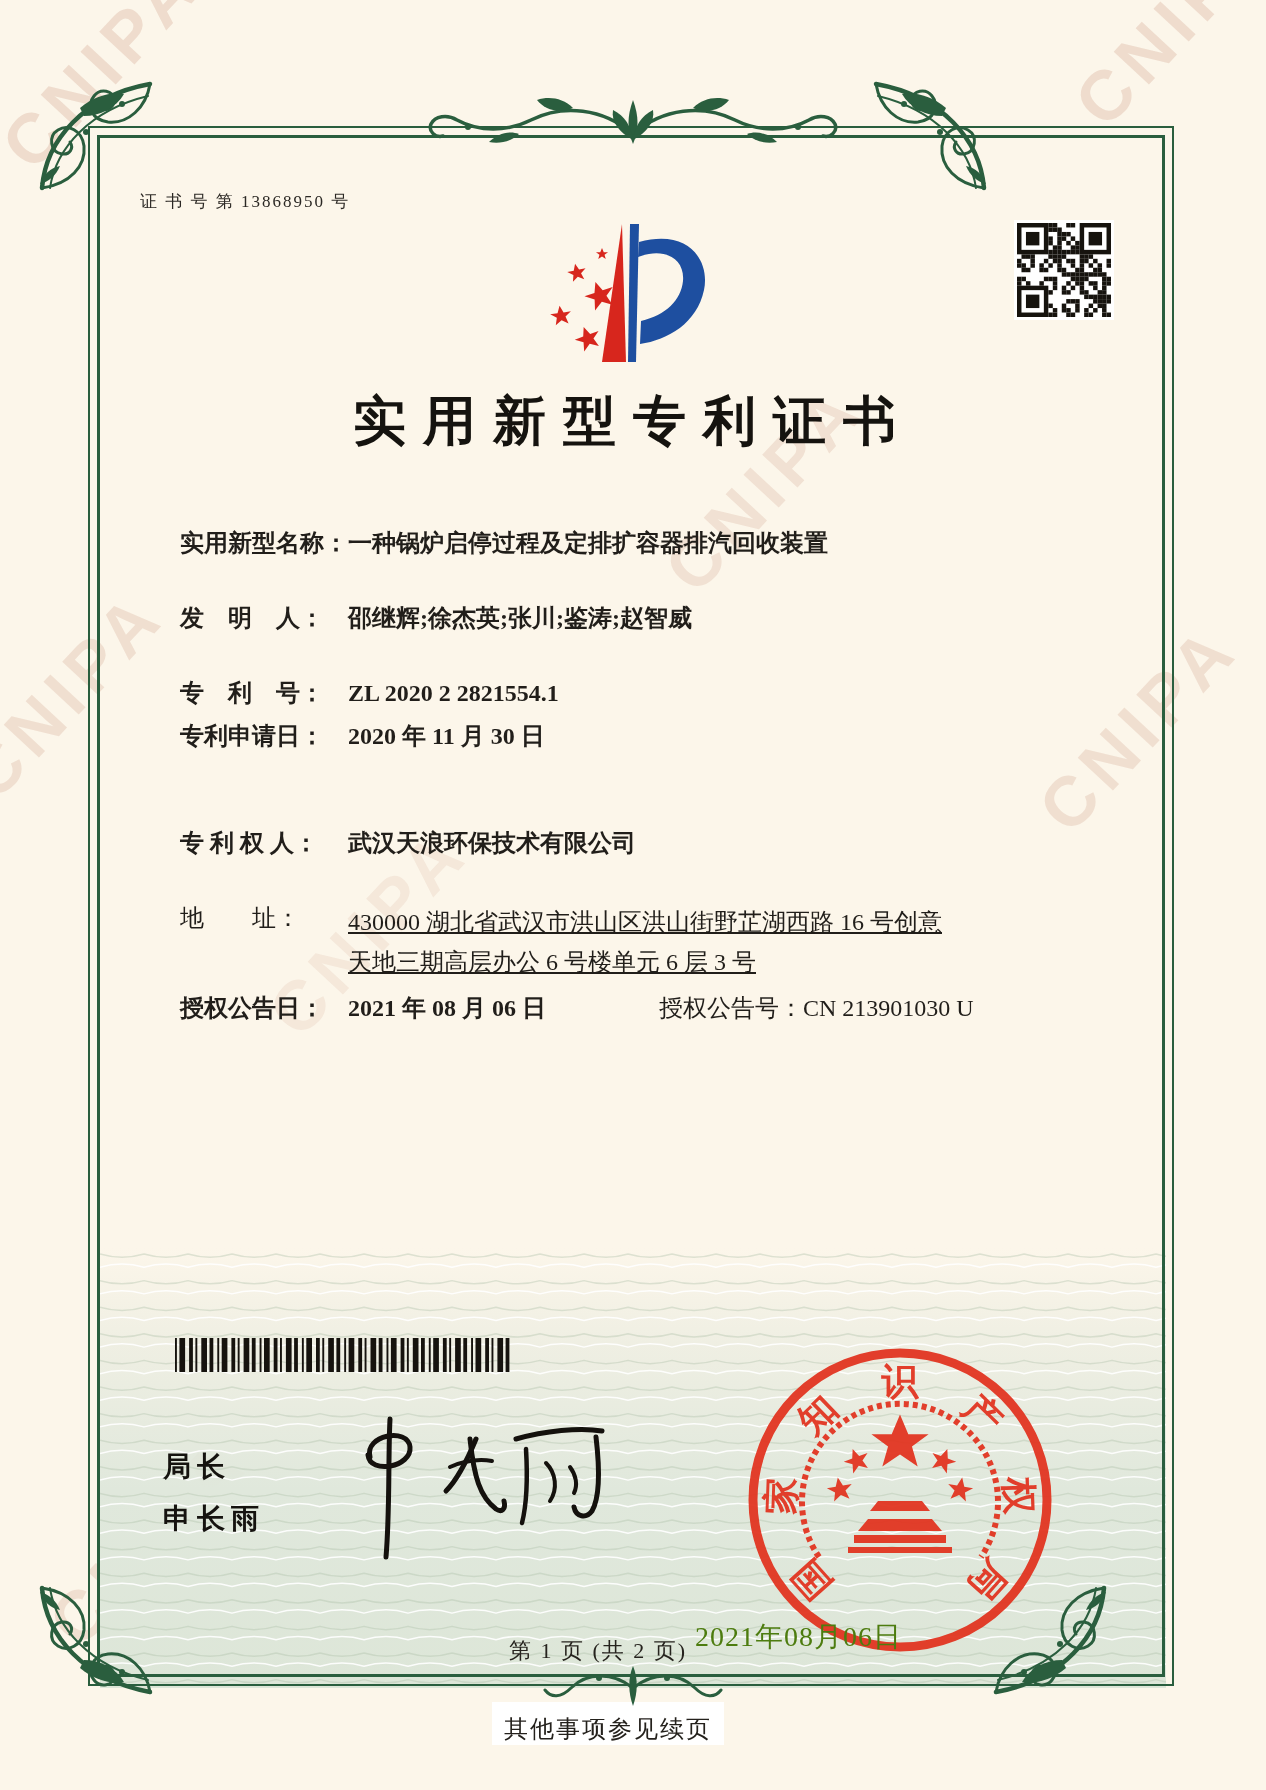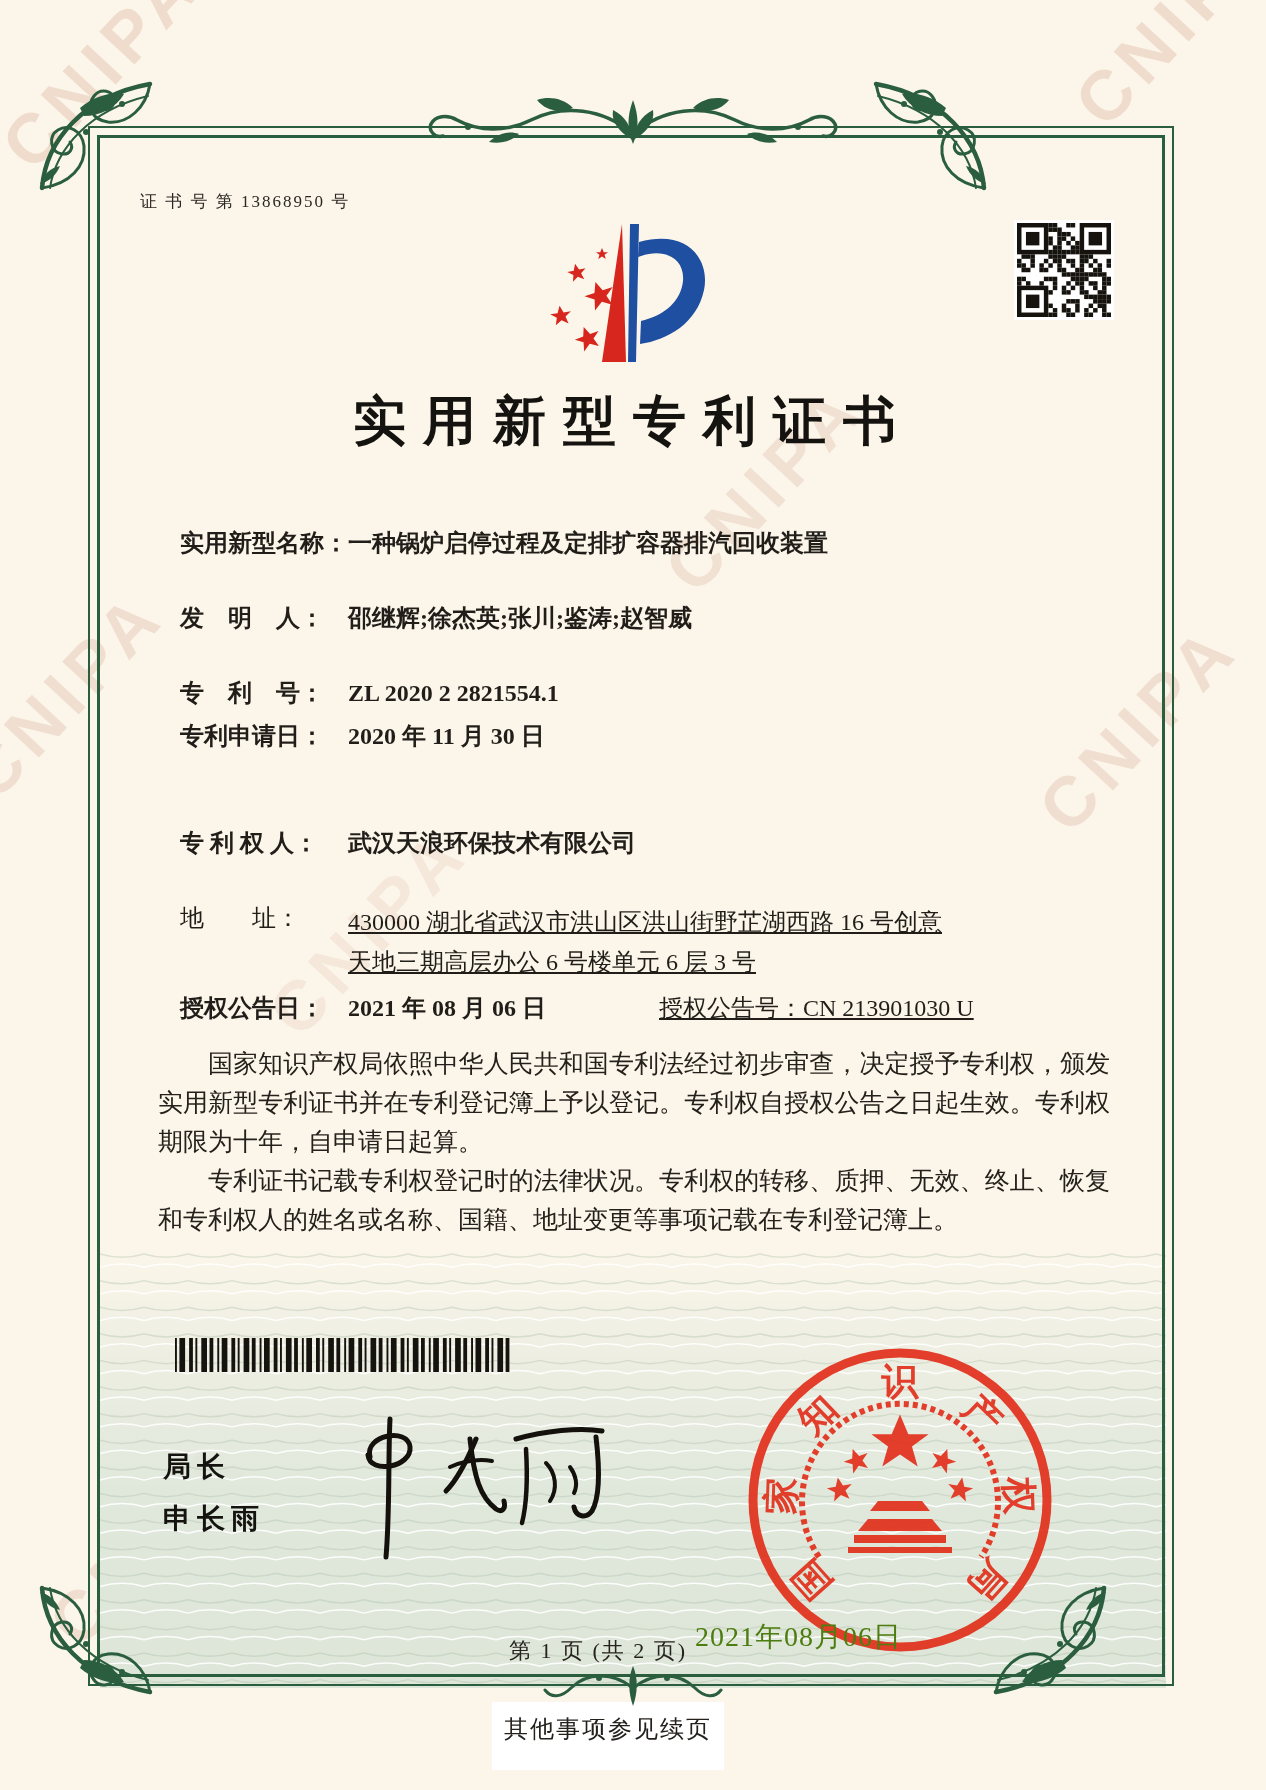--- a/index.html
+++ b/index.html
@@ -19,37 +19,37 @@
   
   .cert-no{position:absolute;left:140px;top:190px;z-index:4;font-size:17px;letter-spacing:2px;color:#2b2824;}
   .logo{position:absolute;left:540px;top:220px;z-index:4;}
   .qr{position:absolute;left:1014px;top:220px;width:100px;height:100px;background:#fff;padding:3px;z-index:4;box-sizing:border-box;}
   .title{position:absolute;left:0;right:0;top:358px;z-index:4;text-align:center;font-size:53px;font-weight:bold;letter-spacing:17px;color:#15130f;margin-top:28px;}
   
   .frow{position:absolute;left:180px;z-index:4;font-size:24px;white-space:nowrap;color:#211e1a;font-weight:bold;}
   .lab{display:inline-block;min-width:168px;}
   .addr-wrap{position:absolute;left:180px;z-index:4;font-size:24px;color:#211e1a;display:flex;}
   .addr-lines{line-height:40px;text-decoration:underline;}
-  .grant2{position:absolute;left:659px;z-index:4;font-size:24px;white-space:nowrap;color:#211e1a;text-decoration:underline;}
+  .grant2{position:absolute;left:659px;z-index:4;font-size:24px;white-space:nowrap;color:#211e1a;}
   
   .paras{position:absolute;left:158px;top:1044px;width:952px;z-index:4;font-size:25px;line-height:39px;text-align:justify;color:#24211c;}
   .paras p{margin:0;text-indent:2em;}
   
   .barcode{position:absolute;left:175px;top:1338px;width:345px;height:34px;z-index:4;}
   
   .signoff{position:absolute;left:163px;z-index:4;font-family:"Liberation Sans","DejaVu Sans",sans-serif;
            font-size:28px;font-weight:700;letter-spacing:6px;color:#15130f;}
   .signature{position:absolute;left:348px;top:1405px;z-index:4;}
   
   .seal{position:absolute;left:745px;top:1345px;width:310px;height:310px;z-index:4;opacity:0.94;}
   .seal text{font-family:"Liberation Serif","DejaVu Serif",serif;}
   .seal-date{position:absolute;left:695px;top:1618px;z-index:4;font-size:28px;font-weight:400;letter-spacing:1px;color:#4d7c0f;}
   
   .page-info{position:absolute;left:428px;top:1636px;width:340px;z-index:4;text-align:center;font-size:22px;letter-spacing:2px;color:#26231e;}
-  .note{position:absolute;left:492px;top:1702px;width:232px;height:68px;z-index:4;background:#ffffff;
+  .note{position:absolute;left:492px;top:1702px;width:232px;height:43px;z-index:4;background:#ffffff;
         text-align:center;line-height:54px;font-size:24px;letter-spacing:2px;color:#24211c;}
   .green{stroke:#2a5e3e;fill:none;stroke-linecap:round;}
   .greenf{fill:#2a5e3e;stroke:none;}
 </style>
 </head>
 <body>
 
 <div class="page">
 
   <div class="wm-layer">
@@ -364,24 +364,20 @@
       <span>天地三期高层办公 6 号楼单元 6 层 3 号</span>
     </span>
   </div>
   <div class="frow" style="top:992px">
     <span class="lab">授权公告日：</span><span>2021 年 08 月 06 日</span>
   </div>
   <div class="grant2" style="top:992px">
     <span>授权公告号：</span><span>CN 213901030 U</span>
   </div>
 
-  <div class="paras">
-    <p>国家知识产权局依照中华人民共和国专利法经过初步审查，决定授予专利权，颁发实用新型专利证书并在专利登记簿上予以登记。专利权自授权公告之日起生效。专利权期限为十年，自申请日起算。</p>
-    <p>专利证书记载专利权登记时的法律状况。专利权的转移、质押、无效、终止、恢复和专利权人的姓名或名称、国籍、地址变更等事项记载在专利登记簿上。</p>
-  </div>
 
   <svg class="barcode" viewBox="0 0 345 34">
       <g id="barcode-bars">
         <rect x="0.0" y="0" width="1.9" height="34" fill="#16130e"></rect>
         <rect x="4.4" y="0" width="5.7" height="34" fill="#16130e"></rect>
         <rect x="14.1" y="0" width="3.8" height="34" fill="#16130e"></rect>
         <rect x="20.4" y="0" width="1.9" height="34" fill="#16130e"></rect>
         <rect x="26.3" y="0" width="5.7" height="34" fill="#16130e"></rect>
         <rect x="34.5" y="0" width="3.8" height="34" fill="#16130e"></rect>
         <rect x="42.3" y="0" width="1.9" height="34" fill="#16130e"></rect>

